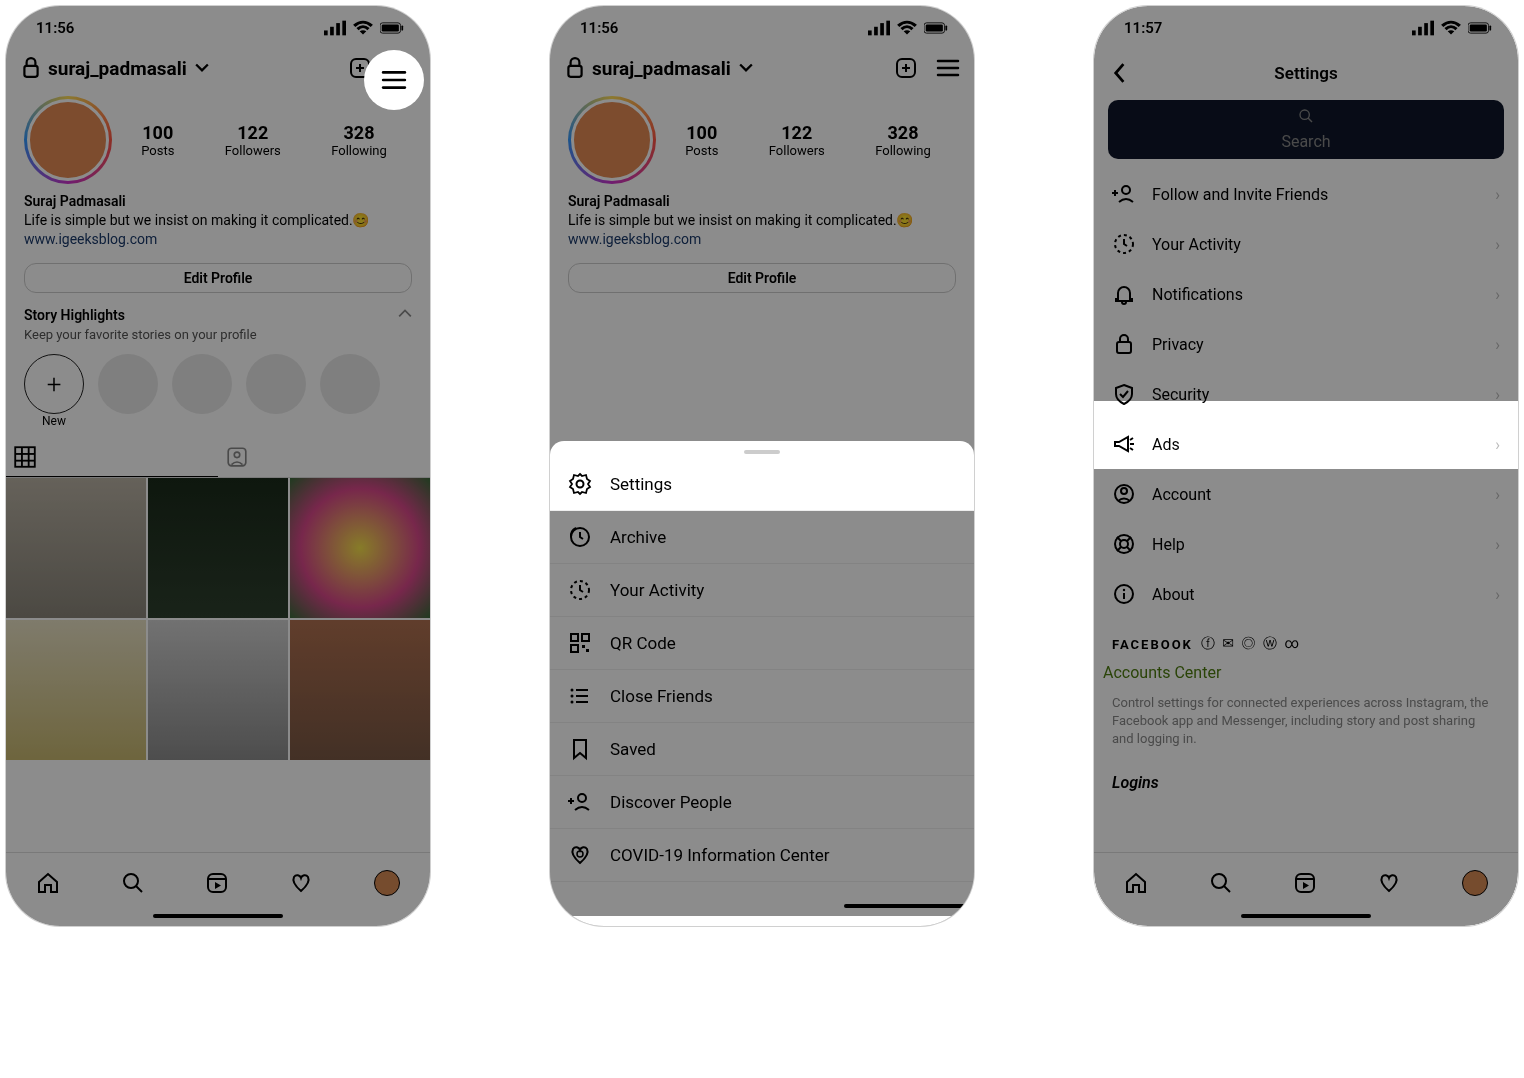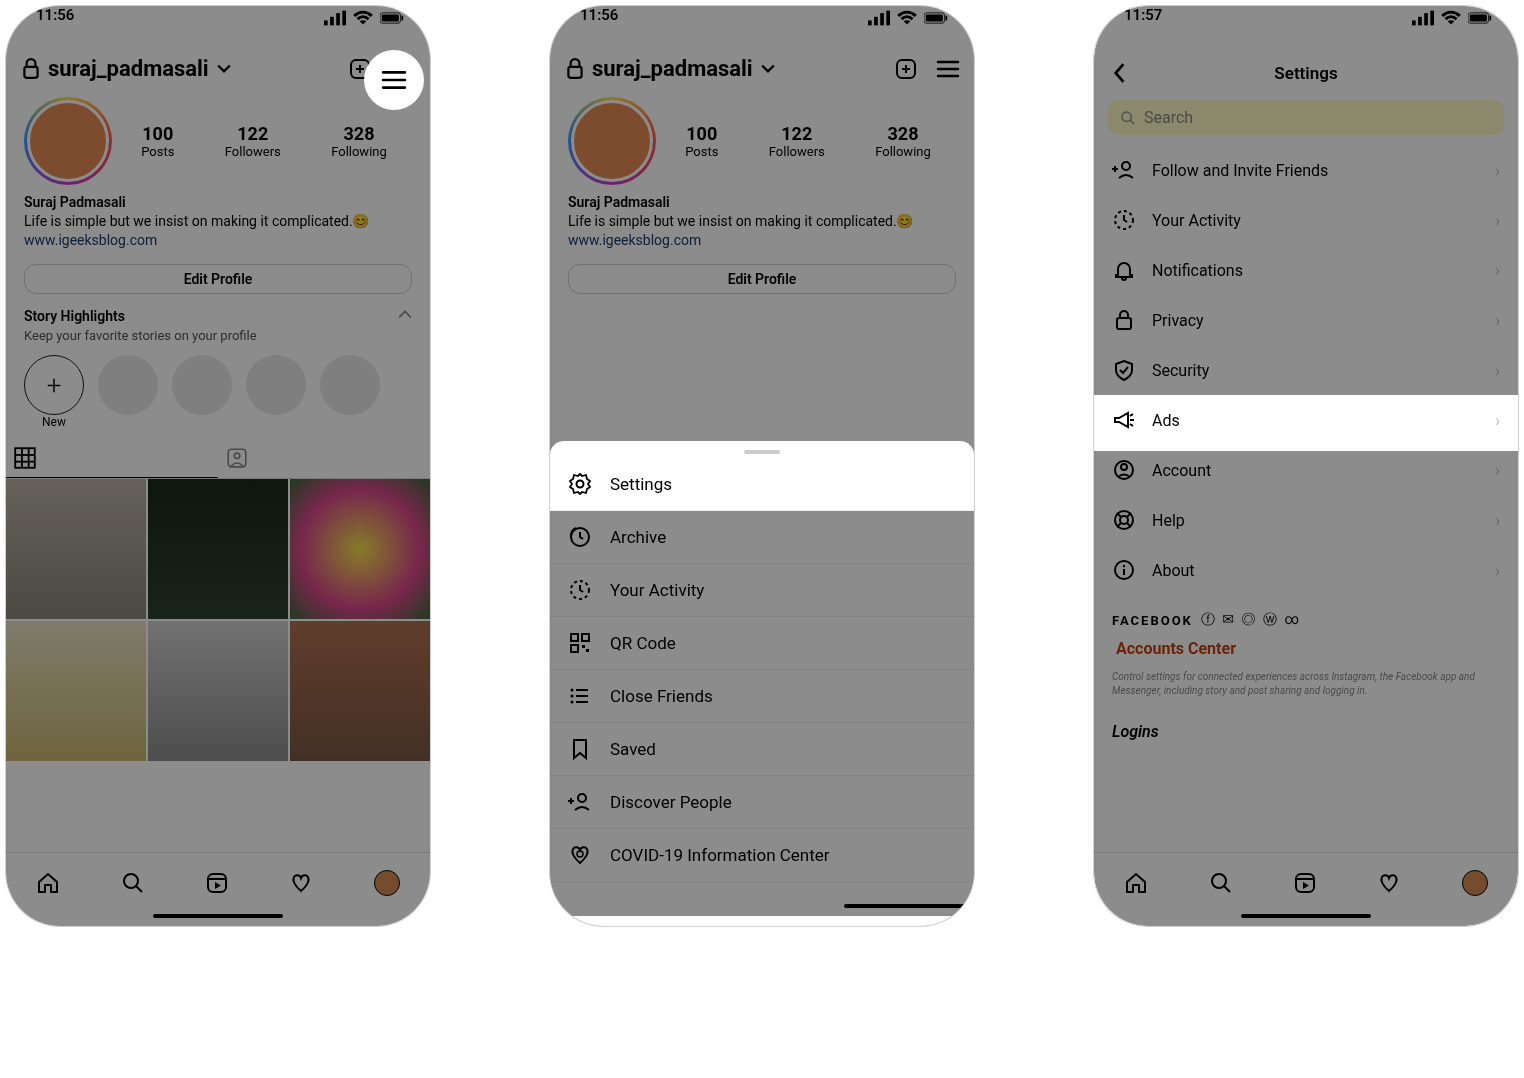--- a/index.html
+++ b/index.html
@@ -26,35 +26,35 @@
     inset: 0;
     background: rgba(0,0,0,0.45);
     pointer-events: none;
     z-index: 5;
   }
   
   .status-bar {
     height: 44px;
     display: flex;
     justify-content: space-between;
-    align-items: flex-start;
+    align-items: center;
     padding: 0 26px 0 30px;
     font-size: 15px;
     font-weight: 600;
   }
   .status-icons { display: flex; gap: 6px; align-items: center; }
 
   
   .profile-header {
     display: flex;
     align-items: center;
     padding: 6px 14px;
     gap: 6px;
   }
-  .username { font-size: 22px; font-weight: 700; flex:1; display:flex; align-items:center; gap:8px;}
+  .username { font-size: 19px; font-weight: 700; flex:1; display:flex; align-items:center; gap:8px;}
   .header-icons { display: flex; gap: 18px; align-items:center;}
   .menu-circle {
     position: absolute;
     top: 44px; right: 6px;
     width: 60px; height: 60px;
     border-radius: 50%;
     background: #fff;
     z-index: 20;
     display:flex; align-items:center; justify-content:center;
   }
@@ -139,35 +139,35 @@
   }
   .sheet-row.highlight { z-index:20; position:relative; background:#fff;}
 
   
   .nav-title-bar{
     display:flex; align-items:center; justify-content:center;
     position:relative; height:46px; font-size:17px; font-weight:600;
   }
   .nav-back{position:absolute; left:14px;}
   .search-box{
-    margin:4px 14px 10px; background:#fef9c3; border-radius:10px;
+    margin:4px 14px 10px; background:#0f172a; border-radius:10px;
     padding:8px 12px; font-size:16px; color:#888;
-    display:flex; align-items:center; gap:8px;
+    display:flex; align-items:center; gap:8px;flex-direction:column;
   }
   .set-row{
     display:flex; align-items:center; gap:16px;
     padding:13px 18px; font-size:16px;
   }
   .chev{margin-left:auto; color:#bbb;}
   .set-row.highlight{background:#fff; position:relative; z-index:20;}
 
   .fb-section{padding:16px 18px 6px; font-size:13px; font-weight:700; letter-spacing:2px; display:flex; align-items:center; gap:8px;}
   .fb-icons{letter-spacing:2px; font-weight:400; font-size:14px;}
-  .accounts-link{padding:4px 22px 8px; font-size:16px; color:#c2410c; font-weight:700;}
-  .fb-desc{padding:4px 18px 14px; font-size:10px; color:#888; line-height:1.4;font-style:italic;}
+  .accounts-link{padding:4px 9px 8px; font-size:16px; color:#4d7c0f; font-weight:400;}
+  .fb-desc{padding:4px 18px 14px; font-size:13px; color:#888; line-height:1.4;}
   .logins-head{padding:10px 18px 6px; font-size:16px; font-weight:600;font-style:italic;}
 
   svg{display:block;}
   .icon24{width:24px;height:24px;}
   .icon22{width:22px;height:22px;}
 </style>
 </head>
 <body>
 
 <div class="phone">

